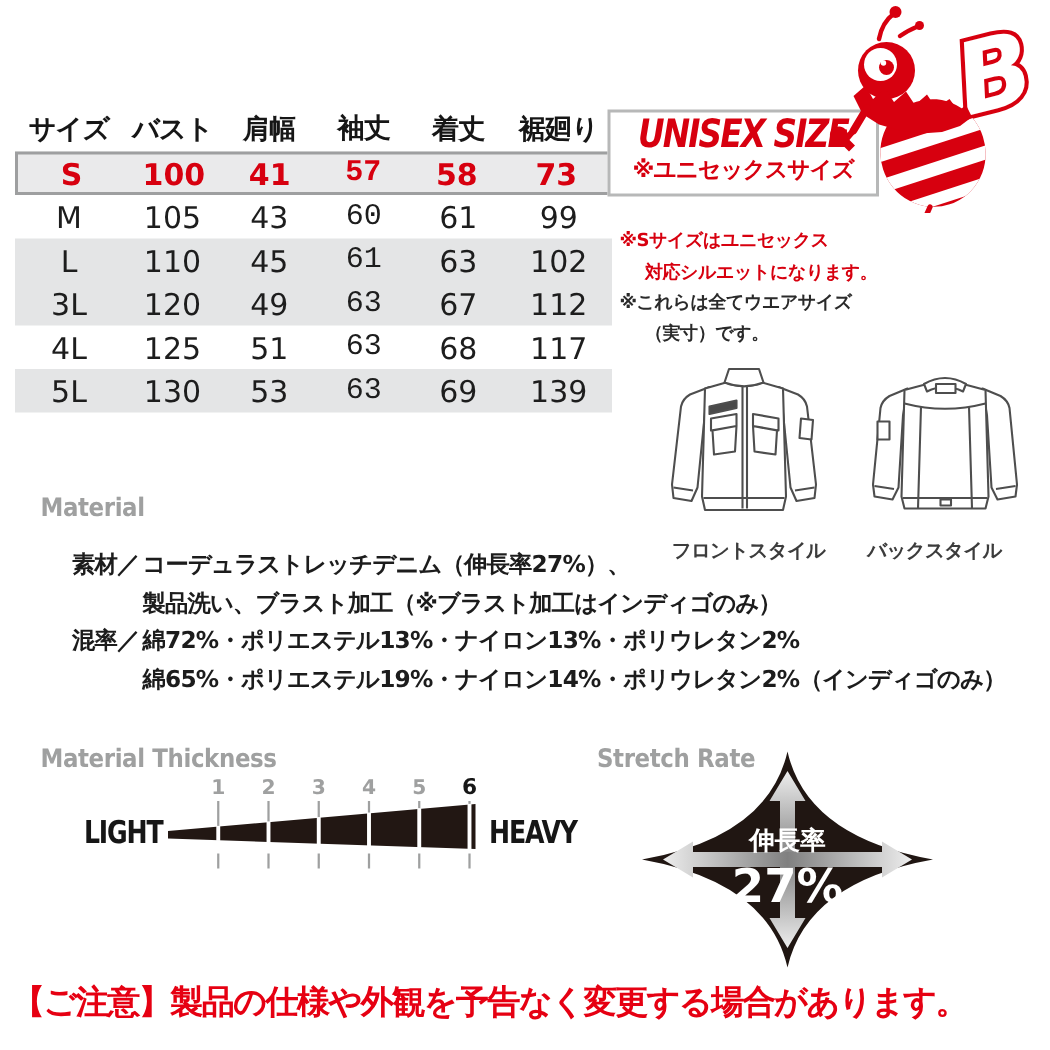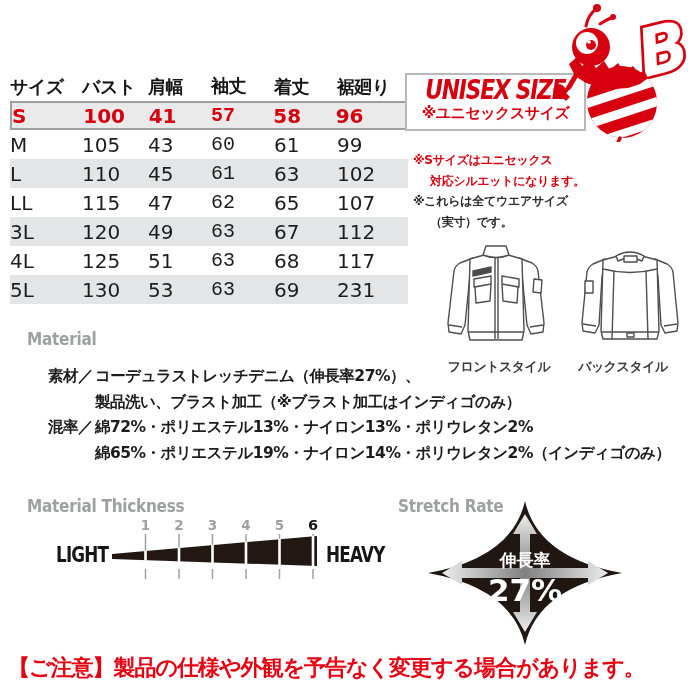--- a/index.html
+++ b/index.html
@@ -4,21 +4,21 @@
 <style>
   html,body{margin:0;padding:0;}
   body{width:700px;height:700px;background:#fff;position:relative;overflow:hidden;
        font-family:"DejaVu Sans","Liberation Sans",sans-serif;color:#1d1d1d;}
   .abs{position:absolute;}
 
   
   #size-table{left:10px;top:73px;width:398px;}
   .st-row{display:flex;height:29px;align-items:center;box-sizing:border-box;}
   .st-row.header{height:28px;}
-  .st-cell{font-size:20px;line-height:1;}
+  .st-cell{text-align:center;font-size:20px;line-height:1;}
   .st-row.header .st-cell{font-weight:700;color:#161616;font-size:18px;letter-spacing:-0.5px;}
   .c0{width:72px;} .c1{width:66px;} .c2{width:63px;} .c3{width:63px;font-family:Liberation Mono, monospace;} .c4{width:63px;} .c5{width:71px;}
   .st-row.shaded{background:#e4e5e6;}
   .st-row.highlight{background:#eaeaeb;border:2px solid #9e9fa0;}
   .st-row.highlight .st-cell{color:var(--accent);font-weight:600;}
 
   
   #unisex-badge{left:405px;top:73px;width:181px;height:58px;background:#fff;
     border:2px solid #b7b8b8;box-sizing:border-box;text-align:center;}
   .unisex-title{display:inline-block;font-size:26px;font-weight:800;font-style:italic;
@@ -82,46 +82,38 @@
       <span class="st-cell c3">袖丈</span>
       <span class="st-cell c4">着丈</span>
       <span class="st-cell c5">裾廻り</span>
     </div>
     <div class="st-row highlight">
       <span class="st-cell c0">S</span>
       <span class="st-cell c1">100</span>
       <span class="st-cell c2">41</span>
       <span class="st-cell c3">57</span>
       <span class="st-cell c4">58</span>
-      <span class="st-cell c5">96</span>
+      <span class="st-cell c5">73</span>
     </div>
     <div class="st-row ">
       <span class="st-cell c0">M</span>
       <span class="st-cell c1">105</span>
       <span class="st-cell c2">43</span>
       <span class="st-cell c3">60</span>
       <span class="st-cell c4">61</span>
       <span class="st-cell c5">99</span>
     </div>
     <div class="st-row shaded">
       <span class="st-cell c0">L</span>
       <span class="st-cell c1">110</span>
       <span class="st-cell c2">45</span>
       <span class="st-cell c3">61</span>
       <span class="st-cell c4">63</span>
       <span class="st-cell c5">102</span>
     </div>
-    <div class="st-row ">
-      <span class="st-cell c0">LL</span>
-      <span class="st-cell c1">115</span>
-      <span class="st-cell c2">47</span>
-      <span class="st-cell c3">62</span>
-      <span class="st-cell c4">65</span>
-      <span class="st-cell c5">107</span>
-    </div>
     <div class="st-row shaded">
       <span class="st-cell c0">3L</span>
       <span class="st-cell c1">120</span>
       <span class="st-cell c2">49</span>
       <span class="st-cell c3">63</span>
       <span class="st-cell c4">67</span>
       <span class="st-cell c5">112</span>
     </div>
     <div class="st-row ">
       <span class="st-cell c0">4L</span>
@@ -130,21 +122,21 @@
       <span class="st-cell c3">63</span>
       <span class="st-cell c4">68</span>
       <span class="st-cell c5">117</span>
     </div>
     <div class="st-row shaded">
       <span class="st-cell c0">5L</span>
       <span class="st-cell c1">130</span>
       <span class="st-cell c2">53</span>
       <span class="st-cell c3">63</span>
       <span class="st-cell c4">69</span>
-      <span class="st-cell c5">231</span>
+      <span class="st-cell c5">139</span>
     </div>
   </div>
 
 <div class="abs" id="unisex-badge">
   <span class="unisex-title">UNISEX SIZE</span>
   <div class="unisex-sub">※ユニセックスサイズ</div>
 </div>
 
 <svg class="abs" style="left:536px;top:2px;" width="162" height="140" viewBox="0 0 162 140">
   <g stroke="#d7000f" fill="none" stroke-linecap="round">

